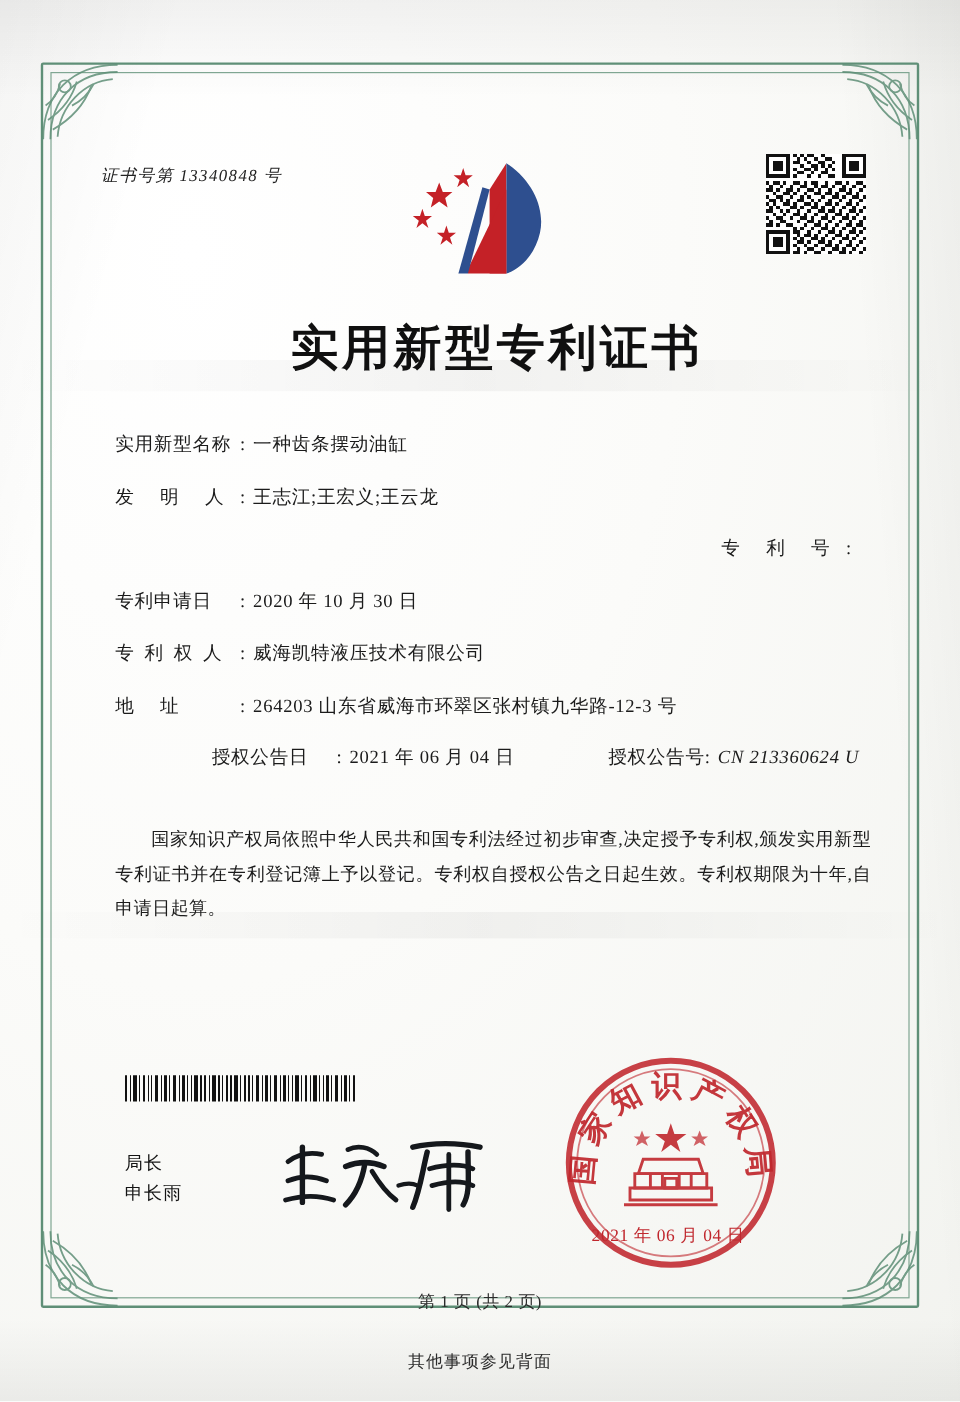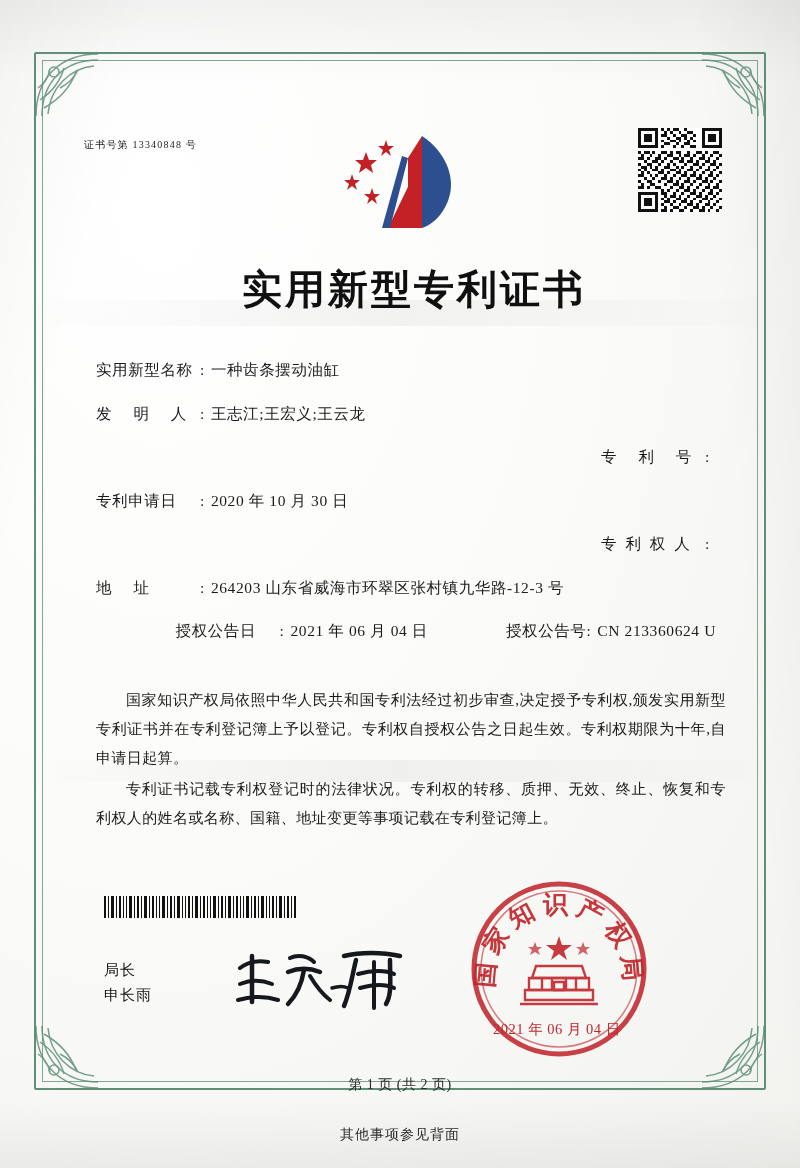--- a/index.html
+++ b/index.html
@@ -68,23 +68,24 @@
   .corner.tl { left: 30px;  top: 48px; }
   .corner.tr { right: 30px; top: 48px; transform: scaleX(-1); }
   .corner.bl { left: 30px;  bottom: 74px; transform: scaleY(-1); }
   .corner.br { right: 30px; bottom: 74px; transform: scale(-1,-1); }
 
   
   .cert-no {
     position: absolute;
     left: 84px;
     top: 138px;
-    font-size: 10px;
+    font-size: 14px;
     letter-spacing: 1.2px;
     color: #222;
+    font-style: italic;
   }
   .logo {
     position: absolute;
     left: 330px;
     top: 128px;
     width: 140px;
     height: 108px;
   }
   .qr {
     position: absolute;
@@ -142,20 +143,21 @@
     white-space: nowrap;
   }
   .field-row.split .field-value { flex: 0 0 auto; }
   .sub-label {
     margin-left: 78px;
     white-space: nowrap;
   }
   .sub-value {
     margin-left: 6px;
     white-space: nowrap;
+    font-style: italic;
   }
 
   
   .paragraphs {
     position: absolute;
     left: 96px;
     right: 74px;
     top: 686px;
     font-size: 15px;
     line-height: 29px;
@@ -569,41 +571,41 @@
 
     <div class="field-row">
       <span class="field-label">专利申请日</span>
       <span class="field-colon">:</span>
       <span class="field-value">2020 年 10 月 30 日</span>
     </div>
 
     <div class="field-row">
       <span class="field-label sp2">专 利 权 人</span>
       <span class="field-colon">:</span>
+      <span class="field-value">威海凯特液压技术有限公司</span>
     </div>
 
     <div class="field-row">
       <span class="field-label sp4">地 址</span>
       <span class="field-colon">:</span>
       <span class="field-value">264203 山东省威海市环翠区张村镇九华路-12-3 号</span>
     </div>
 
     <div class="field-row split">
       <span class="field-label">授权公告日</span>
       <span class="field-colon">:</span>
       <span class="field-value">2021 年 06 月 04 日</span>
       <span class="sub-label">授权公告号:</span>
       <span class="sub-value">CN 213360624 U</span>
     </div>
 
   </div>
 
   <div class="paragraphs">
     <p>国家知识产权局依照中华人民共和国专利法经过初步审查,决定授予专利权,颁发实用新型专利证书并在专利登记簿上予以登记。专利权自授权公告之日起生效。专利权期限为十年,自申请日起算。</p>
-    <p>专利证书记载专利权登记时的法律状况。专利权的转移、质押、无效、终止、恢复和专利权人的姓名或名称、国籍、地址变更等事项记载在专利登记簿上。</p>
   </div>
 
   <svg class="barcode" viewBox="0 0 192 22" shape-rendering="crispEdges">
     <rect width="192" height="22" fill="#ffffff" opacity="0"></rect>
     <g fill="#111111">
       <rect x="0" y="0" width="2" height="22"></rect>
         <rect x="4" y="0" width="1" height="22"></rect>
       <rect x="7" y="0" width="3" height="22"></rect>
         <rect x="12" y="0" width="1" height="22"></rect>
       <rect x="15" y="0" width="2" height="22"></rect>

